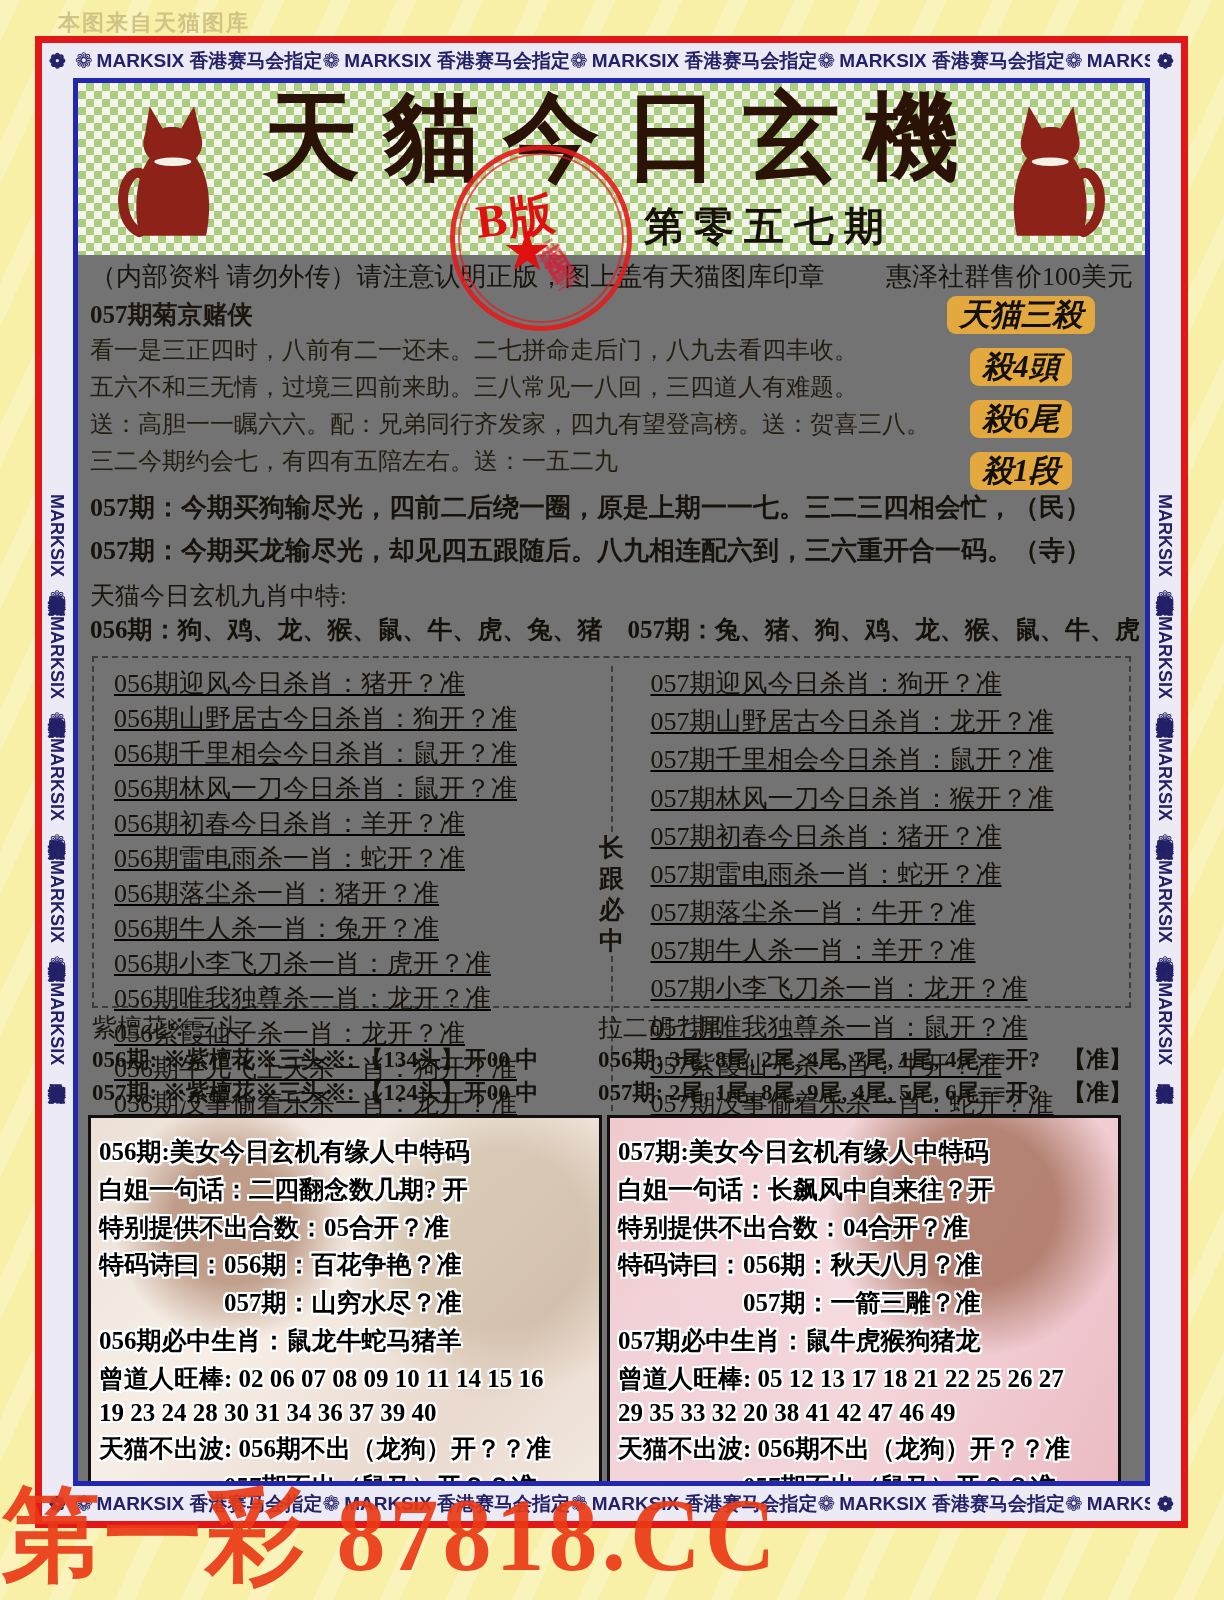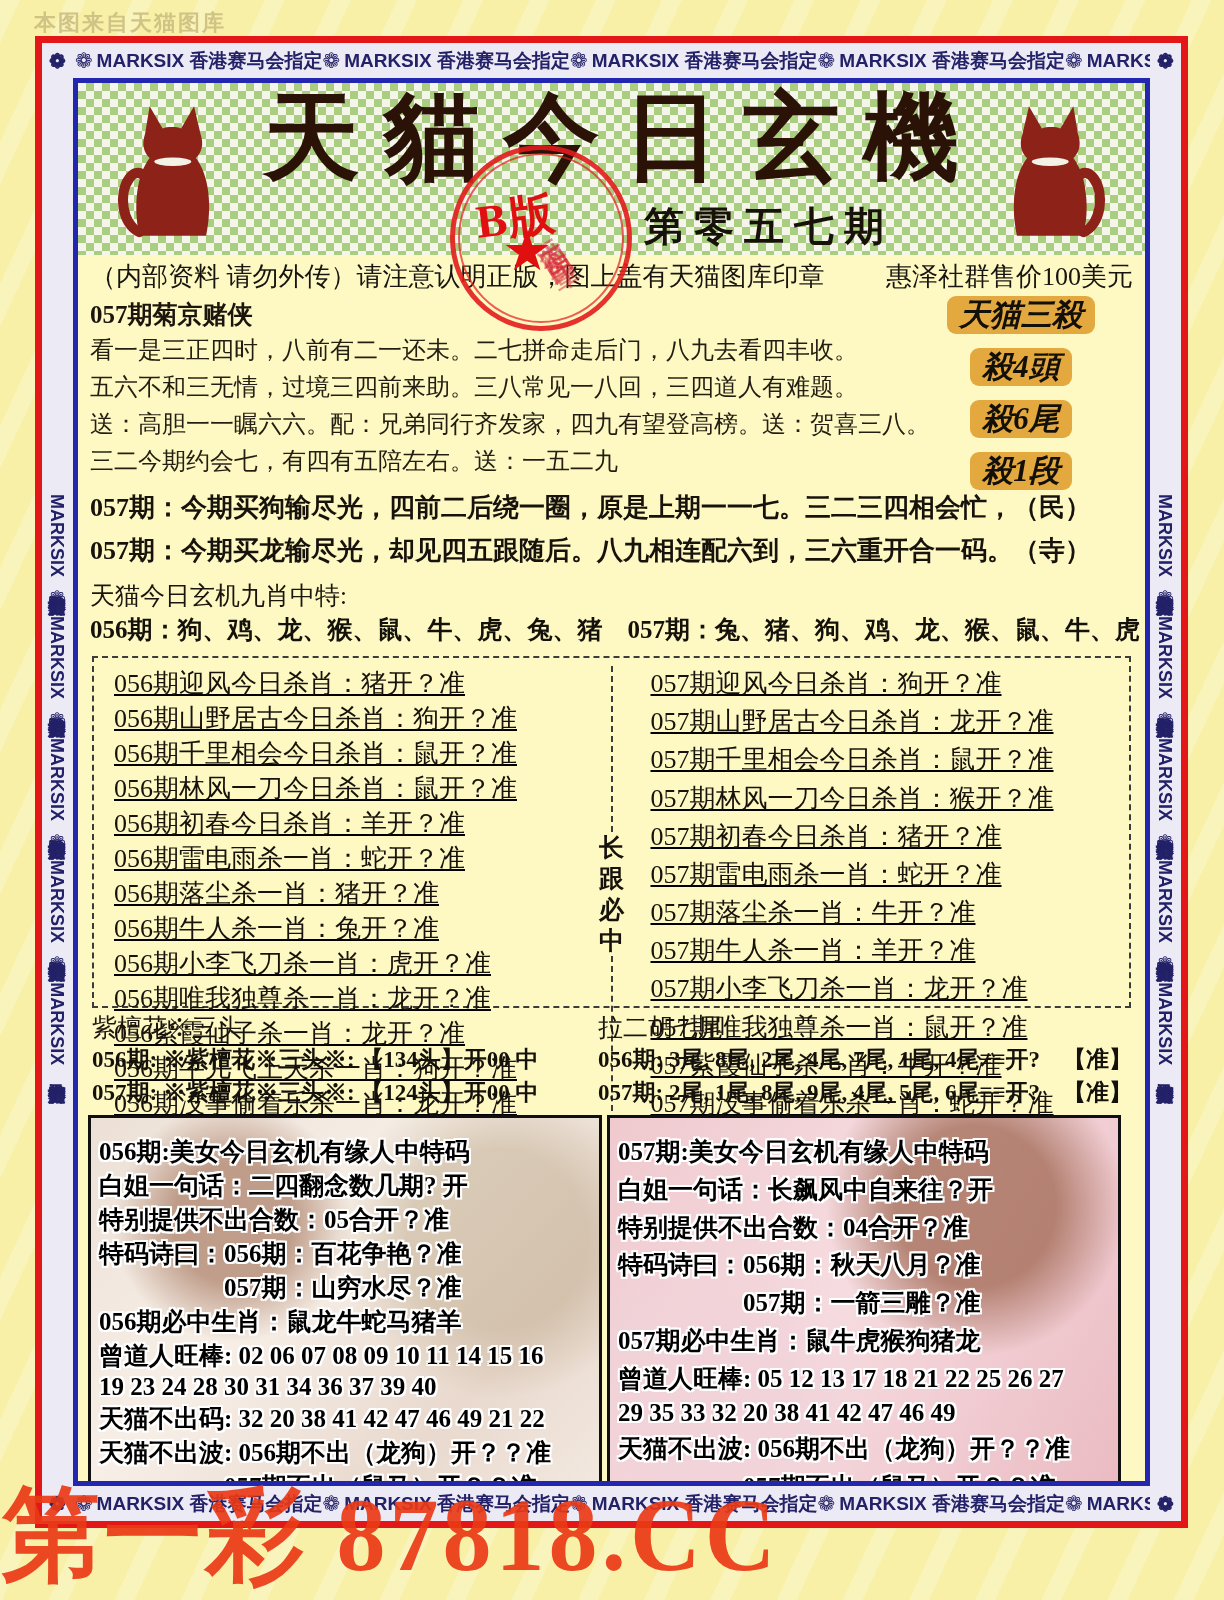--- a/index.html
+++ b/index.html
@@ -2,21 +2,21 @@
 <html><head>
 <meta charset="utf-8">
 <style>
   * { margin:0; padding:0; box-sizing:border-box; }
   html,body { background:#f4eda0; }
   body { font-family:"Liberation Serif","DejaVu Serif",serif; }
   #page { position:relative; width:1224px; height:1600px; overflow:hidden;
           background:#f8f0a6;
           background-image:repeating-linear-gradient(115deg, rgba(255,255,255,.25) 0 18px, rgba(0,0,0,0) 18px 60px); }
 
-  .top-watermark { position:absolute; left:34px; top:8px; font-size:22px; font-weight:bold;
+  .top-watermark { position:absolute; left:58px; top:8px; font-size:22px; font-weight:bold;
                    color:#cfc386; letter-spacing:2px; z-index:3; }
   .bottom-watermark { position:absolute; left:2px; top:1486px; z-index:30; font-size:98px;
                       font-weight:bold; color:rgba(233,57,22,.92); letter-spacing:4px;
                       white-space:nowrap; line-height:1; transform:scaleY(1.05); }
 
   .frame { position:absolute; left:35px; top:36px; width:1153px; height:1492px;
            background:#e31717; padding:7px; z-index:2; }
   .frame-grid { width:100%; height:100%; display:grid;
                 grid-template-columns:31px 1fr 31px; grid-template-rows:35px 1fr 35px;
                 background:#eceaf4; }
@@ -26,21 +26,21 @@
              font-size:19px; white-space:nowrap; padding:0 2px;
              font-family:"Liberation Sans","DejaVu Sans",sans-serif; }
   .strip-h .unit { display:flex; align-items:center; gap:4px; }
   .strip-h .fl, .strip-v .fl { font-style:normal; font-size:21px; }
   .strip-v { writing-mode:vertical-rl; text-orientation:mixed; font-size:18px;
              line-height:31px; text-align:center; white-space:nowrap;
              font-family:"Liberation Sans","DejaVu Sans",sans-serif; }
   .strip-v .unit { display:inline; }
   .strip-v .fl { display:inline; }
 
-  .inner { border:5px solid #2326ae; background:#fef9c3; position:relative; overflow:hidden; }
+  .inner { border:5px solid #2326ae; background:#737373; position:relative; overflow:hidden; }
 
   
   .banner { position:relative; height:172px; overflow:visible;
             background-color:#f6f5ec;
             background-image:conic-gradient(#a9ce7f 25%, rgba(0,0,0,0) 25% 50%, #a9ce7f 50% 75%, rgba(0,0,0,0) 75%);
             background-size:16px 16px; }
   .main-title { text-align:center; padding-top:6px; font-size:96px; line-height:1.02;
                 font-weight:bold; color:#2a1206; letter-spacing:24px; text-indent:24px; }
   .cat { position:absolute; top:14px; width:116px; height:148px; color:#8c2218; z-index:2; }
   .cat-left { left:34px; }
@@ -276,21 +276,20 @@
             <div class="photo-lines">
 
             <span>056期:美女今日玄机有缘人中特码</span>
                 <span>白姐一句话：二四翻念数几期? 开</span>
                 <span>特别提供不出合数：05合开？准</span>
                 <span>特码诗曰：056期：百花争艳？准</span>
                 <span>　　　　　057期：山穷水尽？准</span>
                 <span>056期必中生肖：鼠龙牛蛇马猪羊</span>
                 <span>曾道人旺棒: 02 06 07 08 09 10 11 14 15 16</span>
                 <span>19 23 24 28 30 31 34 36 37 39 40</span>
-                <span>天猫不出码: 32 20 38 41 42 47 46 49 21 22</span>
                 <span>天猫不出波: 056期不出（龙狗）开？？准</span>
                 <span>　　　　　057期不出（鼠马）开？？准</span>
               </div>
           </div>
           <div class="photo-box right">
             <div class="photo-lines">
 
             <span>057期:美女今日玄机有缘人中特码</span>
                 <span>白姐一句话：长飙风中自来往？开</span>
                 <span>特别提供不出合数：04合开？准</span>

